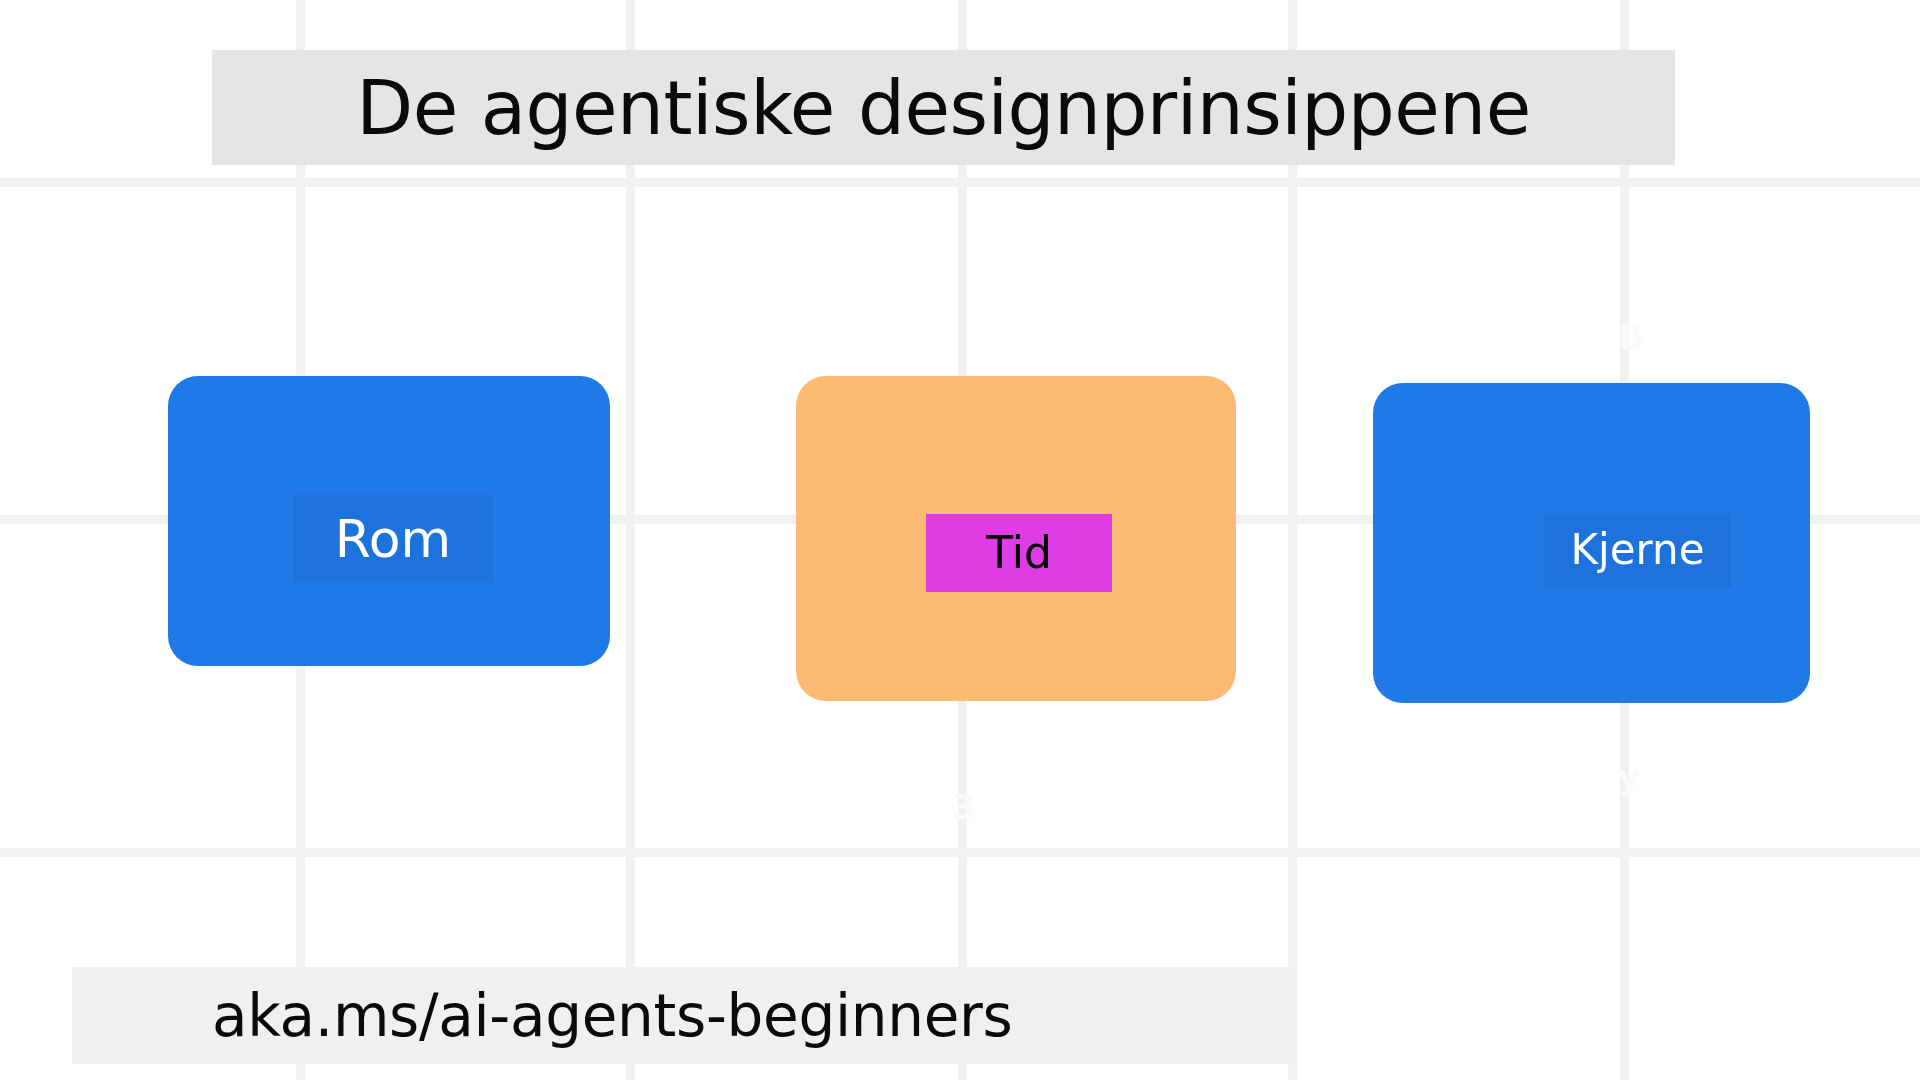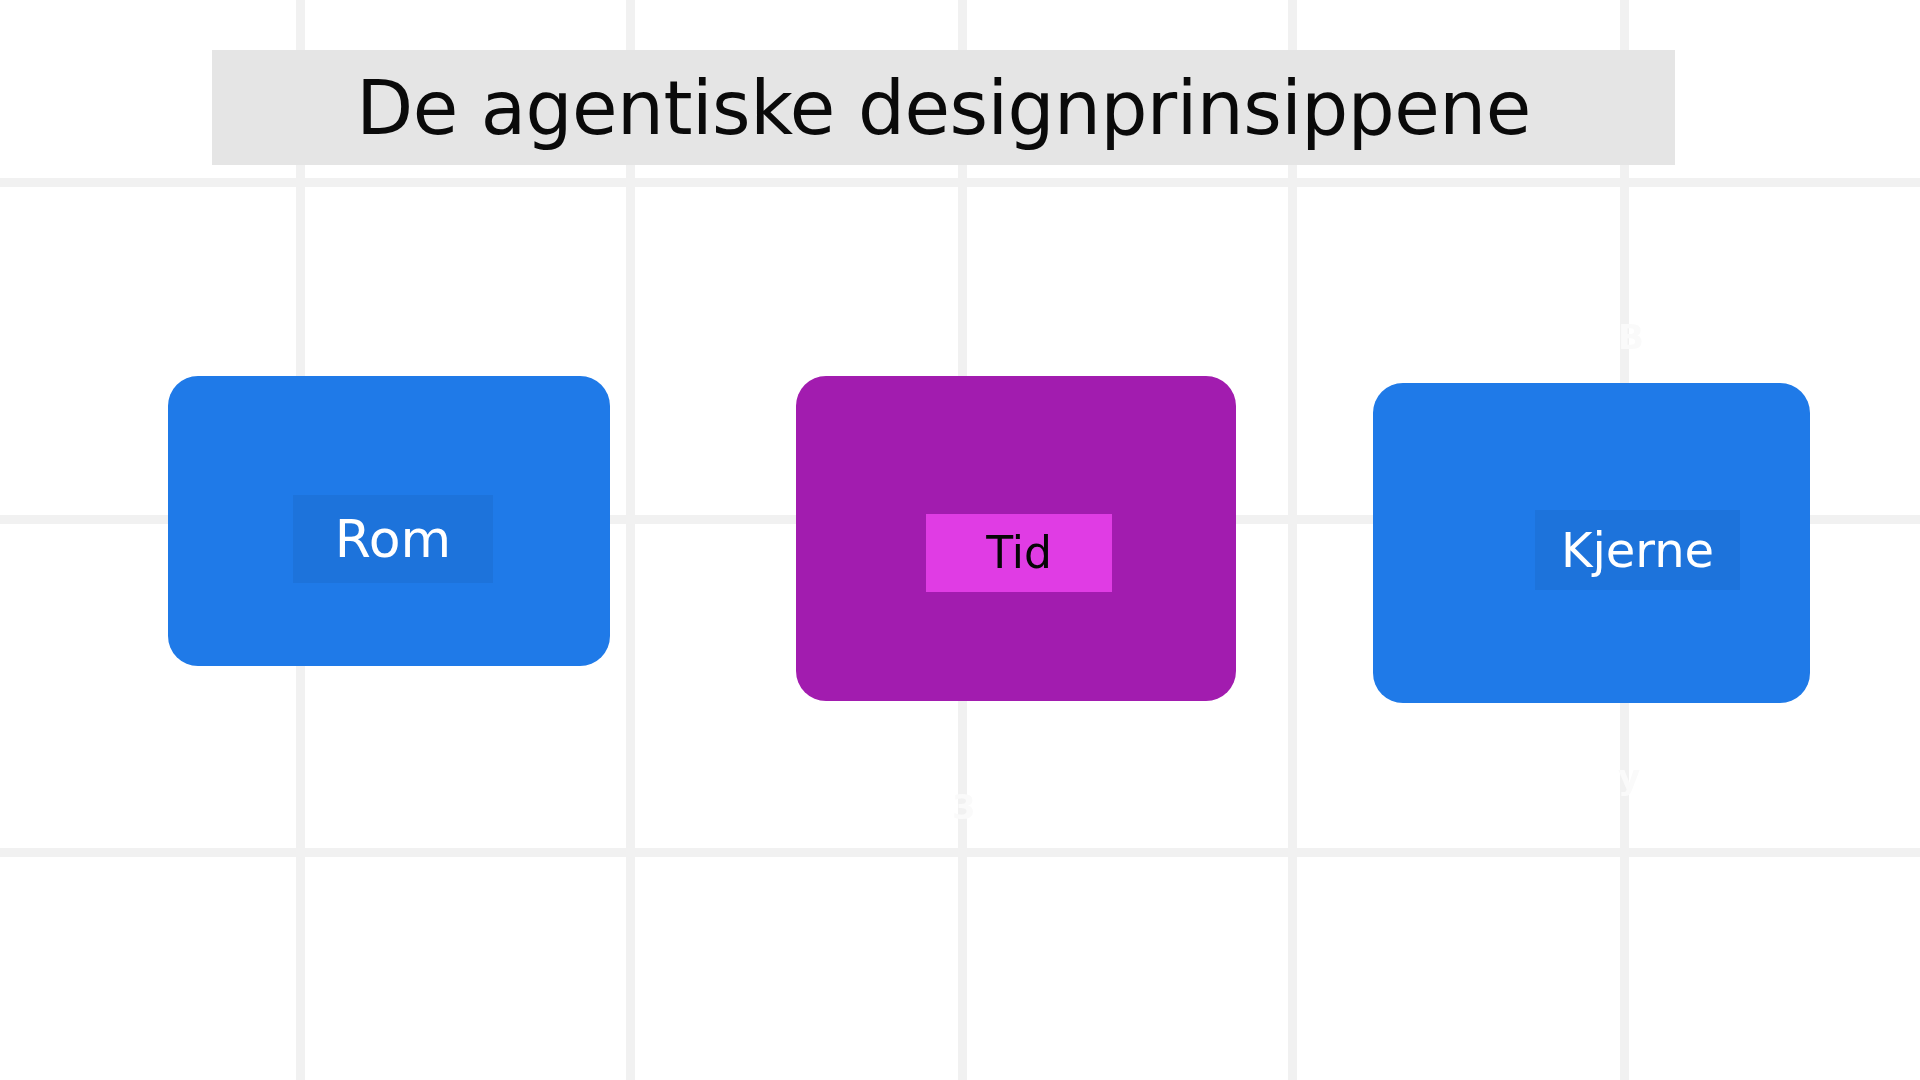--- a/index.html
+++ b/index.html
@@ -95,21 +95,21 @@
     top: 376px;
     width: 442px;
     height: 290px;
     background: #1f7ae8;
   }
   #card-tid {
     left: 796px;
     top: 376px;
     width: 440px;
     height: 325px;
-    background: #a21caf;
+    background: #fdba74;
   }
   #card-kjerne {
     left: 1373px;
     top: 383px;
     width: 437px;
     height: 320px;
     background: #1f7ae8;
   }
 
   
@@ -128,21 +128,21 @@
   }
   #label-tid {
     font-size: 44px;
     color: #060606;
     background: #e03ce4;
     padding: 17px 60px;
     margin-top: 28px;
     margin-left: 6px;
   }
   #label-kjerne {
-    font-size: 48px;
+    font-size: 42px;
     color: #ffffff;
     background: #1d73db;
     padding: 16px 26px;
     margin-top: 14px;
     margin-left: 92px;
   }
 
   
   #footer-band {
     position: absolute;
@@ -194,14 +194,17 @@
   </div>
 
   <div class="card" id="card-tid">
     <span class="card-label" id="label-tid">Tid</span>
   </div>
 
   <div class="card" id="card-kjerne">
     <span class="card-label" id="label-kjerne">Kjerne</span>
   </div>
 
+  <div id="footer-band">
+    <div id="footer-text">aka.ms/ai-agents-beginners</div>
+  </div>
 
 </div>
 
 </body></html>

